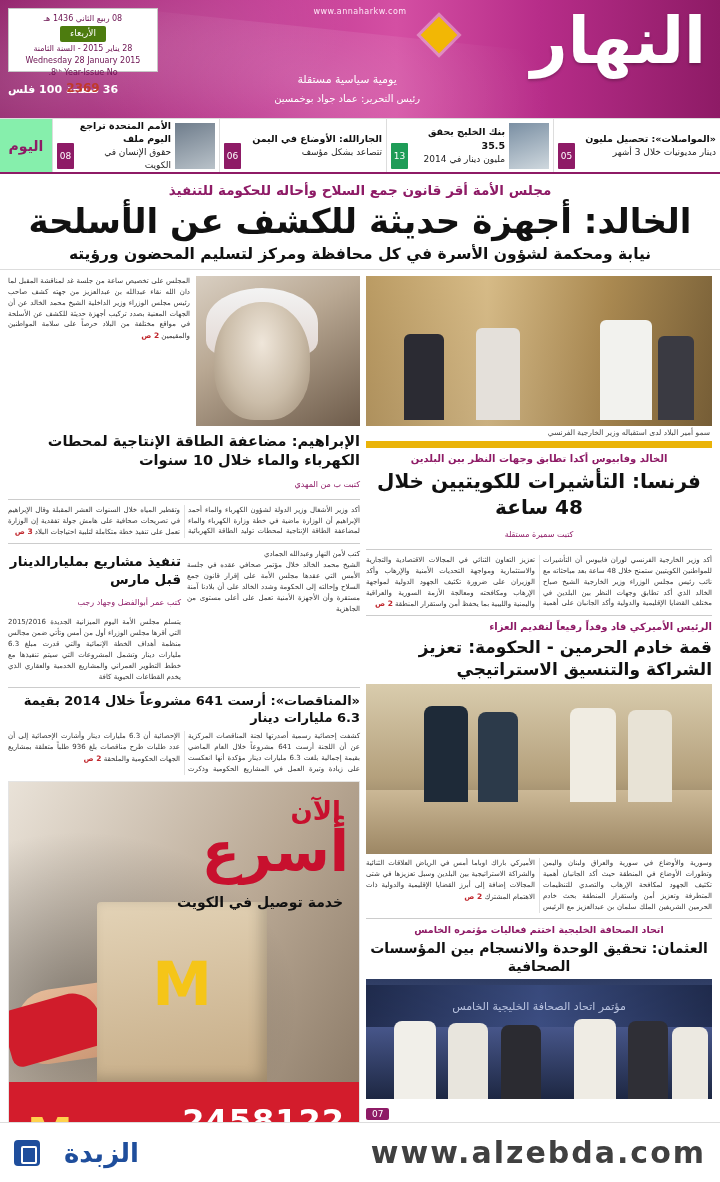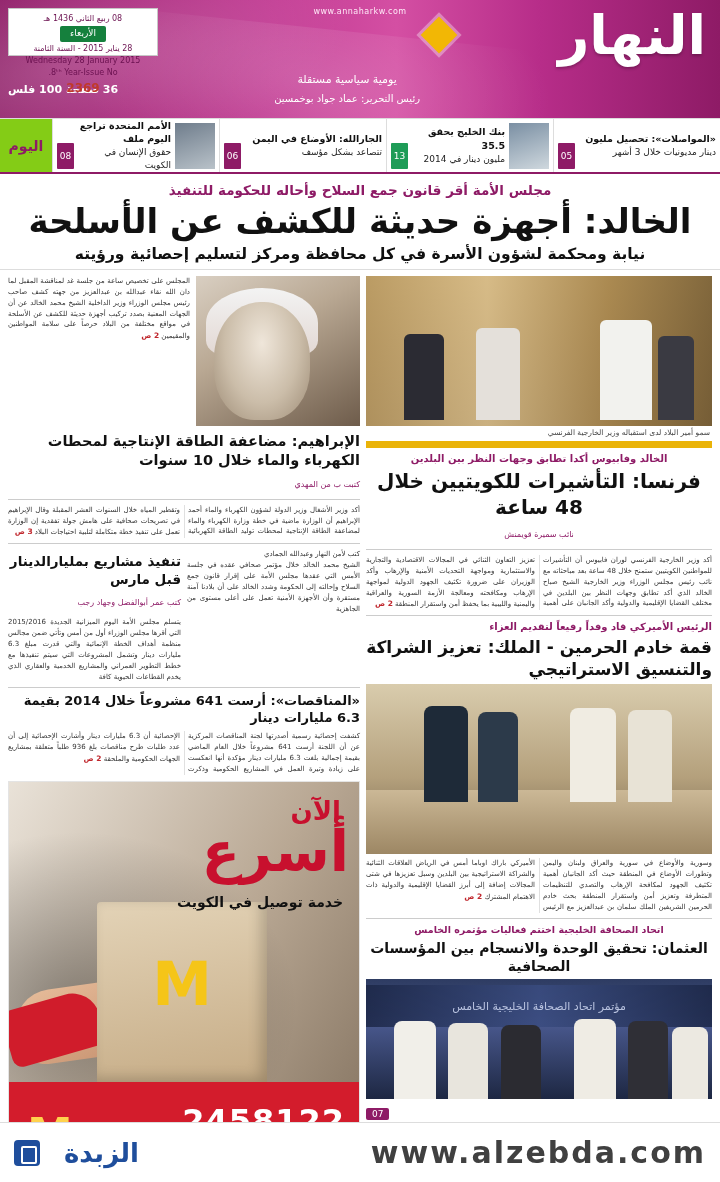--- a/index.html
+++ b/index.html
@@ -34,66 +34,66 @@
     width: 520px; height: 180px;
     background: radial-gradient(ellipse at 50% 30%, rgba(255,255,255,0.16), rgba(255,255,255,0) 65%);
     transform: rotate(6deg);
     pointer-events: none;
   }
   .logo-block {
     position: absolute; right: 14px; top: 8px;
     text-align: right; color: #fff;
   }
   .logo-arabic {
-    font-size: 54px; font-weight: bold; color: #ffffff;
+    font-size: 64px; font-weight: bold; color: #ffffff;
     line-height: 1.05; letter-spacing: -2px;
     text-shadow: 0 2px 3px rgba(0,0,0,0.25);
     font-family: "DejaVu Sans", sans-serif;
   }
   .logo-diamond {
     position: absolute; right: 268px; top: 22px;
     width: 26px; height: 26px; background: #f2b705;
     transform: rotate(45deg);
     box-shadow: 0 0 0 3px rgba(255,255,255,0.35);
   }
   .site-url {
     position: absolute; left: 0; right: 0; top: 7px;
     text-align: center; color: #ffe9f7; font-size: 8px; letter-spacing: 0.5px;
   }
   .mid-info {
     position: absolute; right: 300px; bottom: 10px;
     color: #fff; font-size: 11px; text-align: center; line-height: 1.8;
   }
   .left-date {
     position: absolute; left: 8px; top: 8px;
-    width: 150px; height: 48px;
+    width: 150px; height: 64px;
     background: #ffffff;
     border: 1px solid #c7c7c7;
     font-size: 8px; color: #6b1150; text-align: center;
     padding-top: 4px; line-height: 1.5;
   }
   .left-date .ribbon {
-    display: inline-block; background: #15803d; color: #fff;
+    display: inline-block; background: #4d7c0f; color: #fff;
     padding: 1px 10px; font-size: 9px; margin: 1px 0; border-radius: 2px;
   }
   .left-date .issue { color: #c0392b; font-weight: bold; font-size: 12px; }
   .left-price {
     position: absolute; left: 8px; bottom: 22px;
     color: #fff; font-size: 11px; font-weight: bold;
   }
 
   
   .teaser-strip {
     display: flex; flex-direction: row;
     height: 56px; border-bottom: 2px solid #8e1b66;
     border-top: 1px solid #ddd;
     background: #fff;
   }
   .teaser-today {
-    width: 52px; background: #84cc16; display: flex;
+    width: 52px; background: #86efac; display: flex;
     align-items: center; justify-content: center;
     color: #8e1b66; font-weight: bold; font-size: 14px;
     border-right: none;
   }
   .teaser {
     flex: 1; display: flex; flex-direction: row-reverse;
     align-items: center; gap: 4px;
     border-left: 1px solid #ddd;
     padding: 3px 4px; position: relative;
   }
@@ -404,50 +404,50 @@
         <span>حقوق الإنسان في الكويت</span>
       </span>
       <span class="thumb p2"></span>
     </div>
     <div class="teaser-today">اليوم</div>
   </div>
 
   <div class="lead-block">
     <div class="kicker">مجلس الأمة أقر قانون جمع السلاح وأحاله للحكومة للتنفيذ</div>
     <div class="main-headline">الخالد: أجهزة حديثة للكشف عن الأسلحة</div>
-    <div class="sub-headline">نيابة ومحكمة لشؤون الأسرة في كل محافظة ومركز لتسليم إحصائية ورؤيته</div>
+    <div class="sub-headline">نيابة ومحكمة لشؤون الأسرة في كل محافظة ومركز لتسليم المحضون ورؤيته</div>
   </div>
 
   <div class="body-wrap">
 
     <div class="col-left">
 
       <div class="photo meet-photo">
         <div class="wall"></div>
         <div class="p a"></div>
         <div class="p b"></div>
         <div class="p c"></div>
         <div class="p d"></div>
       </div>
       <div class="cap-under">سمو أمير البلاد لدى استقباله وزير الخارجية الفرنسي</div>
 
       <div class="kicker" style="font-size:10px;text-align:center;margin-top:5px">الخالد وفابيوس أكدا تطابق وجهات النظر بين البلدين</div>
       <div class="story-title big center">فرنسا: التأشيرات للكويتيين خلال 48 ساعة</div>
-      <div class="byline" style="text-align:center">نائب سميرة قويمنش</div>
+      <div class="byline" style="text-align:center">كتبت سميرة مستقلة</div>
       <div class="colrule"></div>
       <div class="txtcol two-col">
         <span>أكد وزير الخارجية الفرنسي لوران فابيوس أن التأشيرات للمواطنين الكويتيين ستمنح خلال 48 ساعة بعد مباحثاته مع نائب رئيس مجلس الوزراء وزير الخارجية الشيخ صباح الخالد الذي أكد تطابق وجهات النظر بين البلدين في مختلف القضايا الإقليمية والدولية وأكد الجانبان على أهمية تعزيز التعاون الثنائي في المجالات الاقتصادية والتجارية والاستثمارية ومواجهة التحديات الأمنية والإرهاب</span>
         <span>وأكد الوزيران على ضرورة تكثيف الجهود الدولية لمواجهة الإرهاب ومكافحته ومعالجة الأزمة السورية والعراقية واليمنية والليبية بما يحفظ أمن واستقرار المنطقة</span>
         <span class="cont-mark">2 ص</span>
       </div>
 
       <div class="colrule"></div>
 
       <div class="kicker" style="font-size:10px;text-align:right;margin-top:2px">الرئيس الأميركي قاد وفداً رفيعاً لتقديم العزاء</div>
-      <div class="story-title" style="font-size:17px">قمة خادم الحرمين - الملك: تعزيز الشراكة والتنسيق الاستراتيجي</div>
+      <div class="story-title" style="font-size:17px">قمة خادم الحرمين - الحكومة: تعزيز الشراكة والتنسيق الاستراتيجي</div>
 
       <div class="photo obama-photo">
         <div class="rug"></div>
         <div class="fig n1"></div>
         <div class="fig n2"></div>
         <div class="fig n3"></div>
         <div class="fig n4"></div>
       </div>
 
       <div class="txtcol two-col" style="margin-top:4px">

